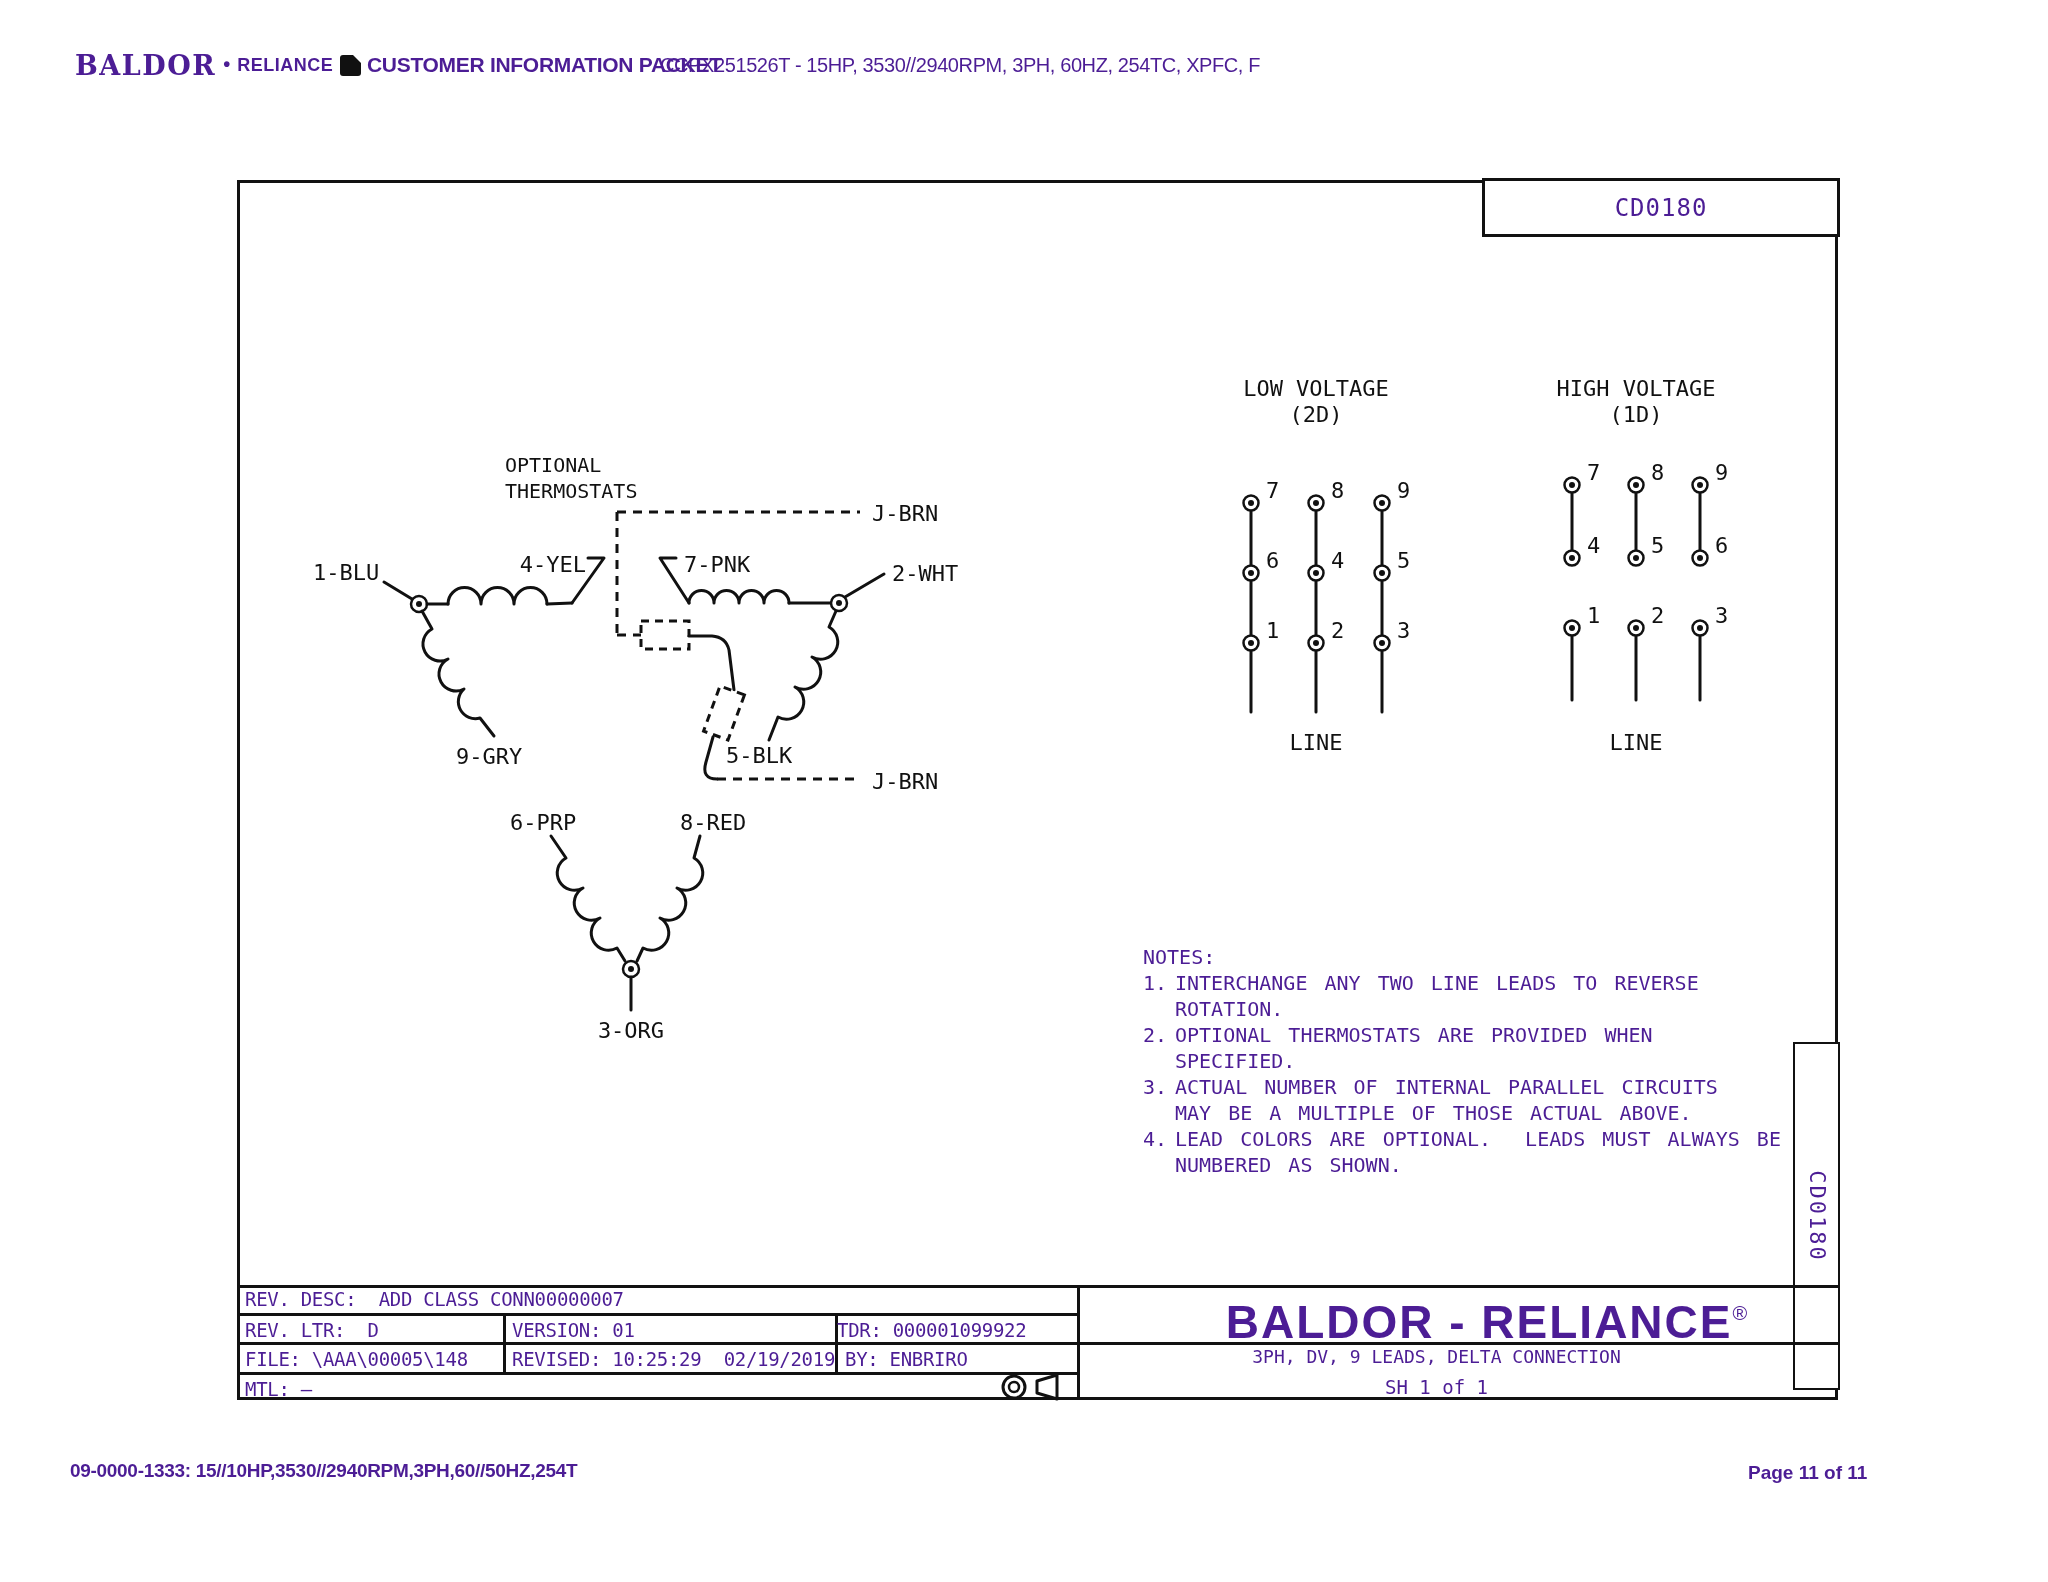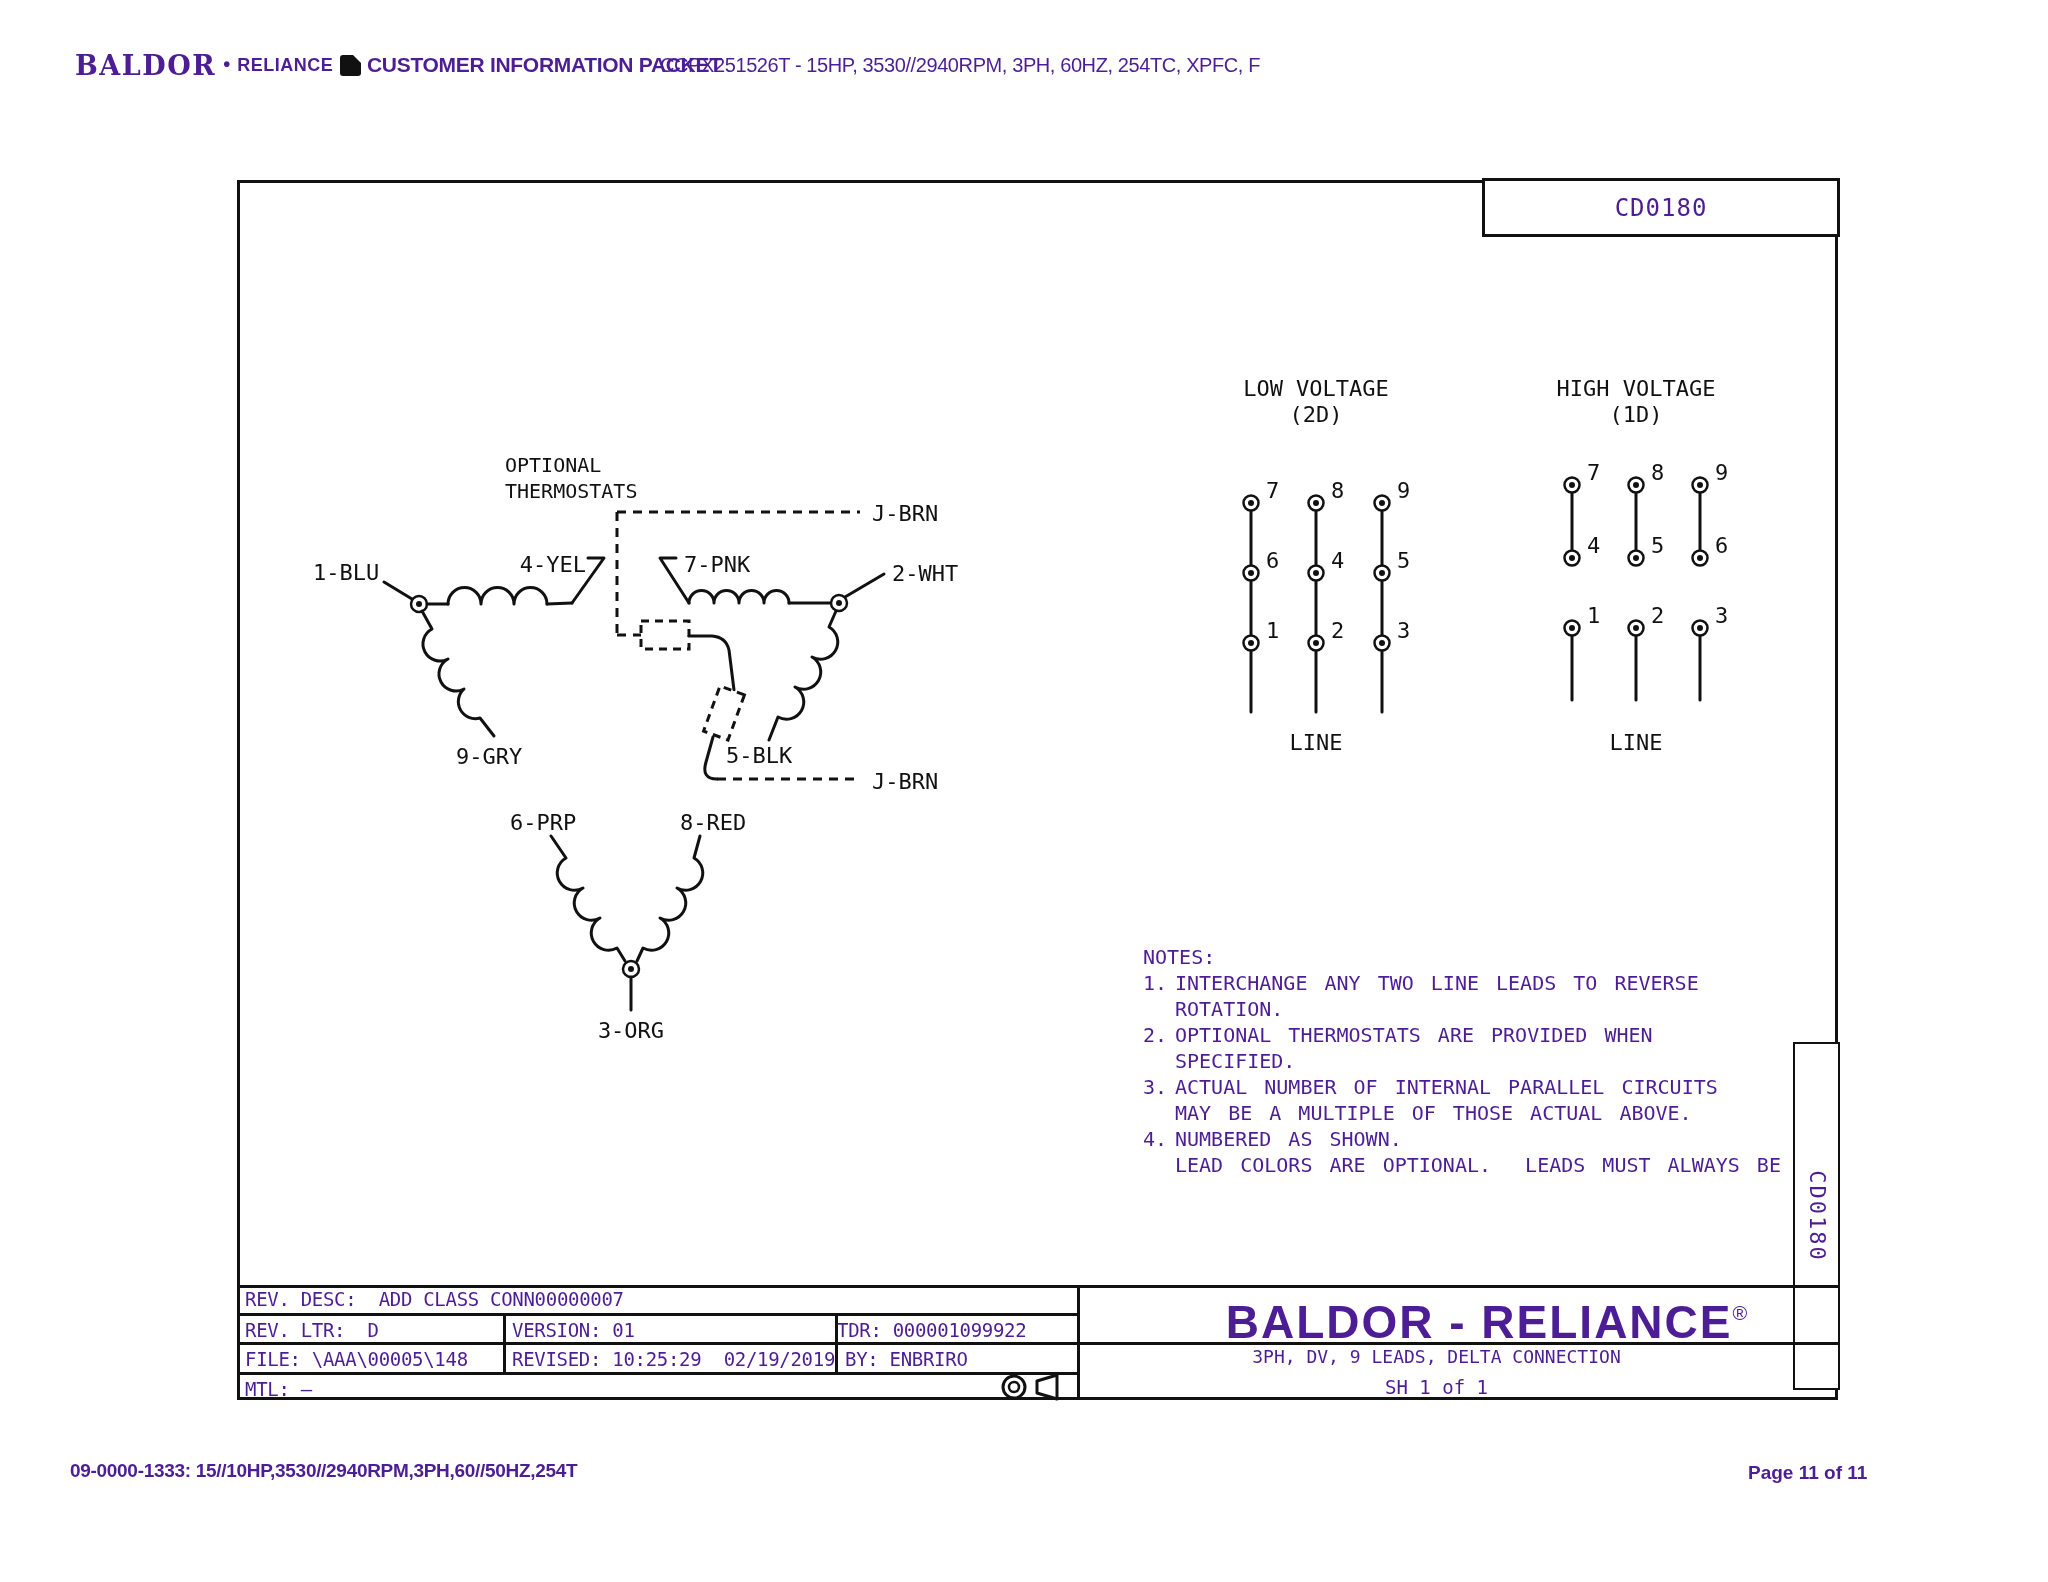--- a/index.html
+++ b/index.html
@@ -233,22 +233,22 @@
     <div class="note">
       <div class="note-num">3.</div>
       <div>
         <div class="note-line">ACTUAL NUMBER OF INTERNAL PARALLEL CIRCUITS</div>
         <div class="note-line">MAY BE A MULTIPLE OF THOSE ACTUAL ABOVE.</div>
       </div>
     </div>
     <div class="note">
       <div class="note-num">4.</div>
       <div>
+        <div class="note-line">LEAD COLORS ARE OPTIONAL.  LEADS MUST ALWAYS BE</div>
         <div class="note-line">NUMBERED AS SHOWN.</div>
-        <div class="note-line">LEAD COLORS ARE OPTIONAL.  LEADS MUST ALWAYS BE</div>
       </div>
     </div>
   </div>
 
   <div class="abs tb-line" style="left:237px;top:1285px;width:1601px;height:3px"></div>
   <div class="abs tb-line" style="left:237px;top:1313px;width:840px;height:3px"></div>
   <div class="abs tb-line" style="left:237px;top:1342px;width:1601px;height:3px"></div>
   <div class="abs tb-line" style="left:237px;top:1372px;width:840px;height:3px"></div>
   <div class="abs tb-line" style="left:503px;top:1313px;width:3px;height:62px"></div>
   <div class="abs tb-line" style="left:835px;top:1313px;width:3px;height:62px"></div>

